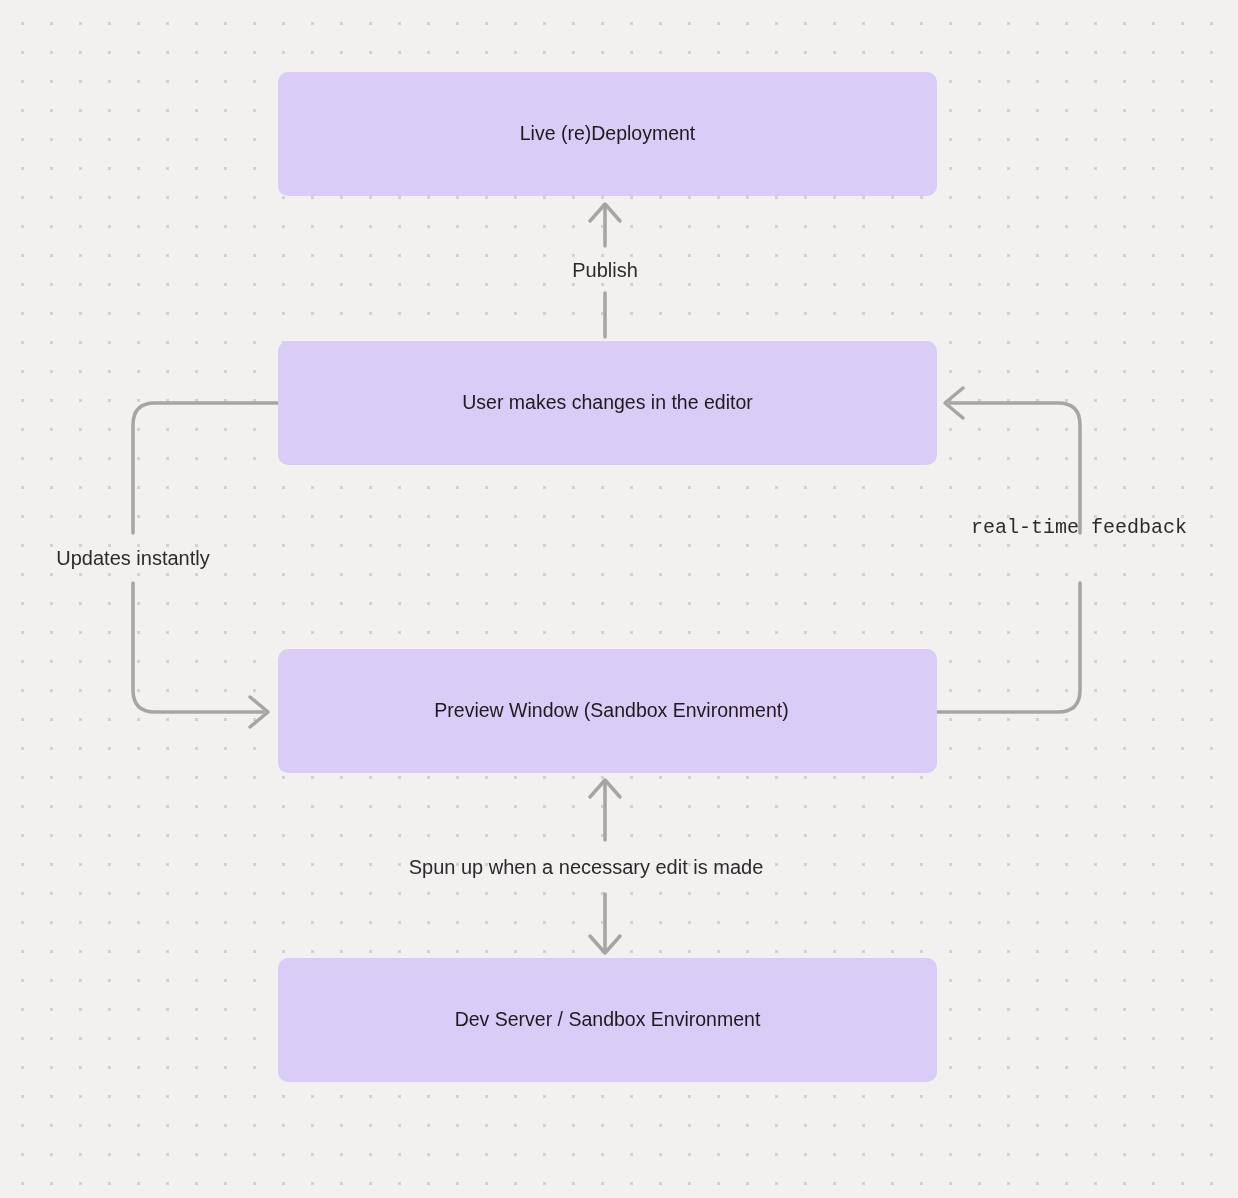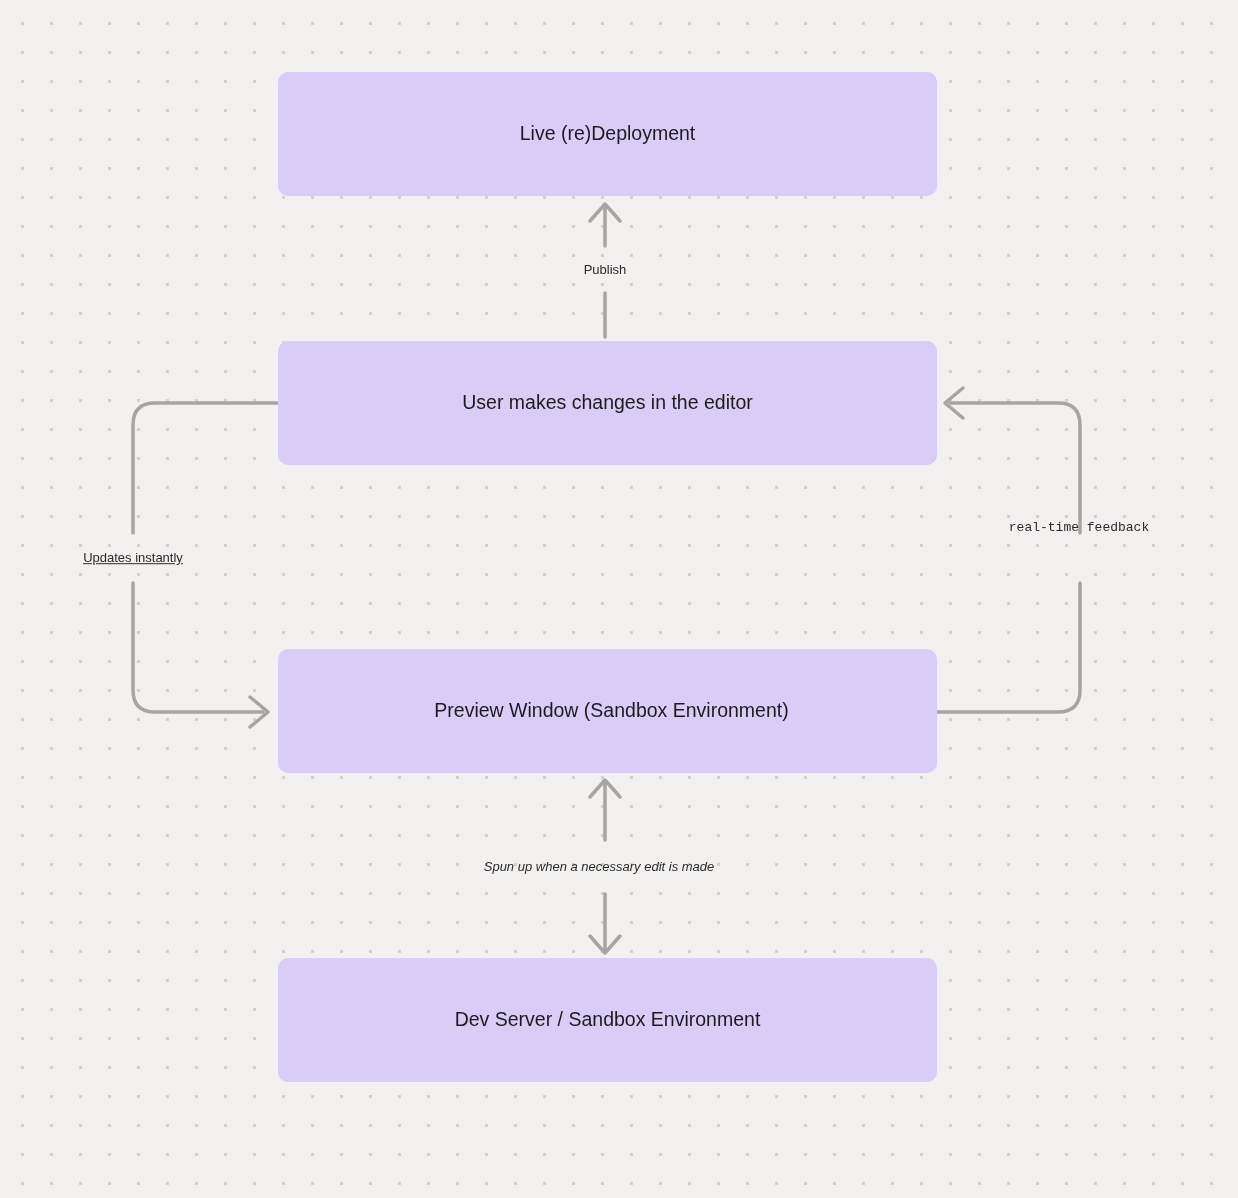--- a/index.html
+++ b/index.html
@@ -50,28 +50,28 @@
   .node-live    { top: 72px;  }
   .node-user    { top: 341px; }
   .node-preview { top: 649px; padding-left: 8px; }
   .node-dev     { top: 958px; }
 
   .edge-label {
     position: absolute;
     transform: translate(-50%, -50%);
     white-space: nowrap;
     color: #2b2b2d;
-    font-size: 13px;
+    font-size: 20px;
     line-height: 1.2;
   }
 
   .label-publish  { left: 605px;  top: 270px; }
-  .label-updates  { left: 133px;  top: 558px; text-decoration: underline; }
+  .label-updates  { left: 133px;  top: 558px; }
   .label-realtime { left: 1079px; top: 528px; font-family: Liberation Mono, monospace; }
-  .label-spunup   { left: 599px;  top: 867px; font-style: italic; }
+  .label-spunup   { left: 586px;  top: 867px; }
 </style>
 </head>
 <body>
 
 <div class="canvas">
 
   <svg class="edges-layer" viewBox="0 0 1238 1198" width="1238" height="1198">
     <g stroke="#a7a5a3" stroke-width="3.5" fill="none" stroke-linecap="round" stroke-linejoin="round">
 
       <g>

